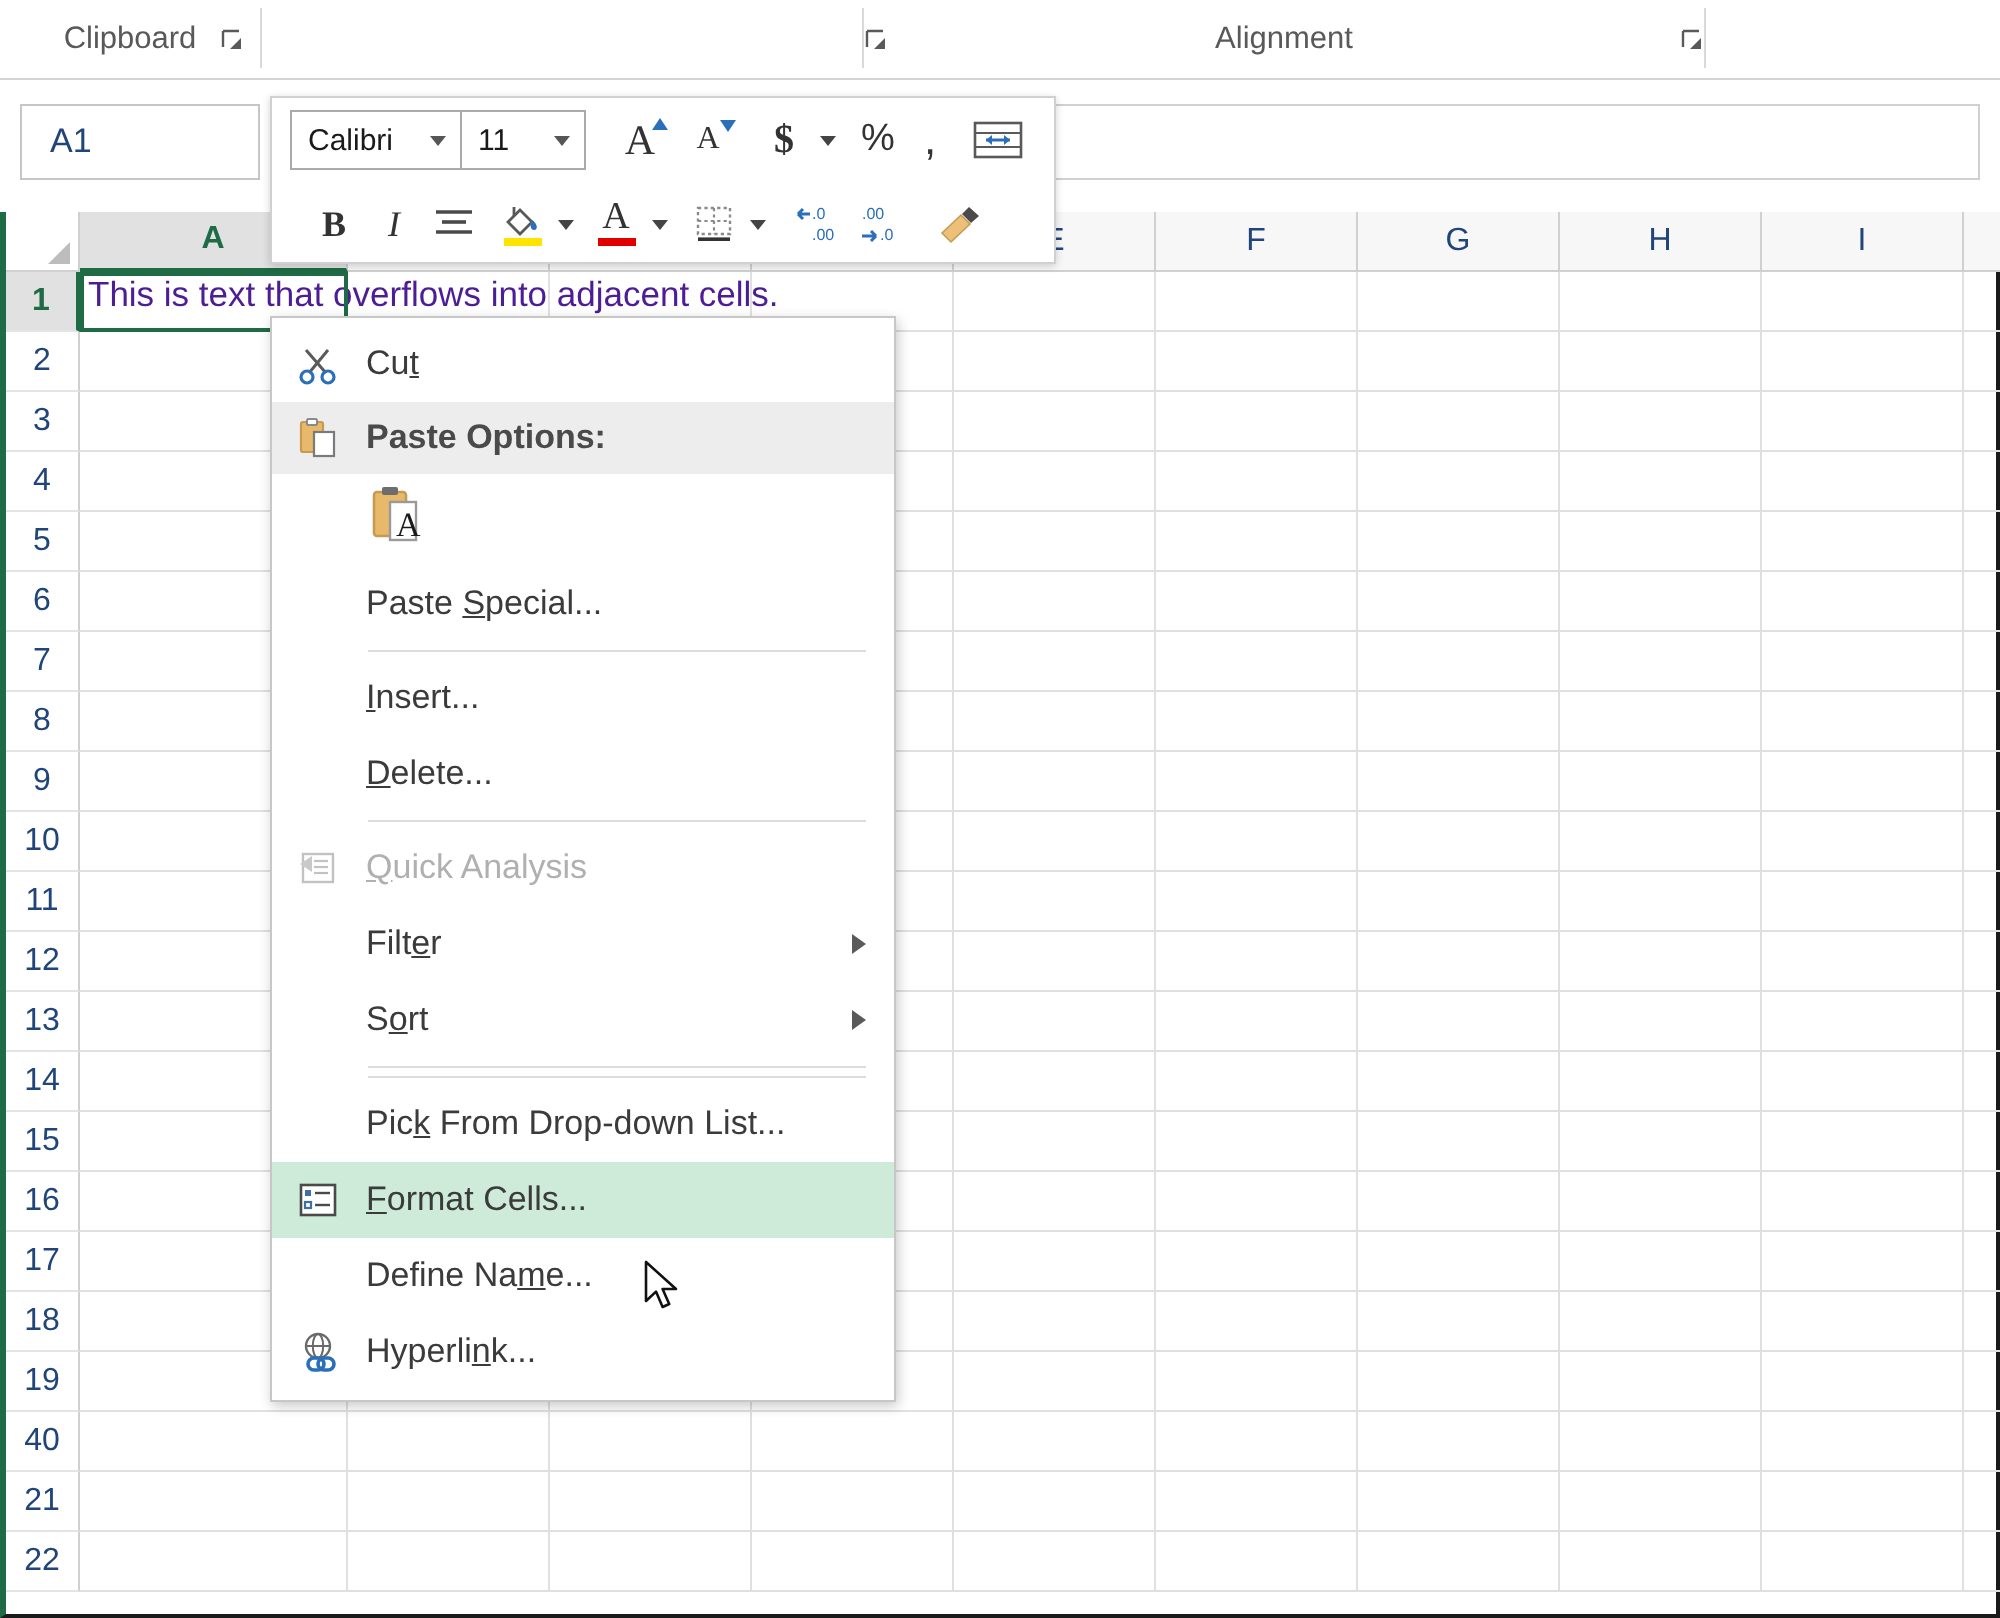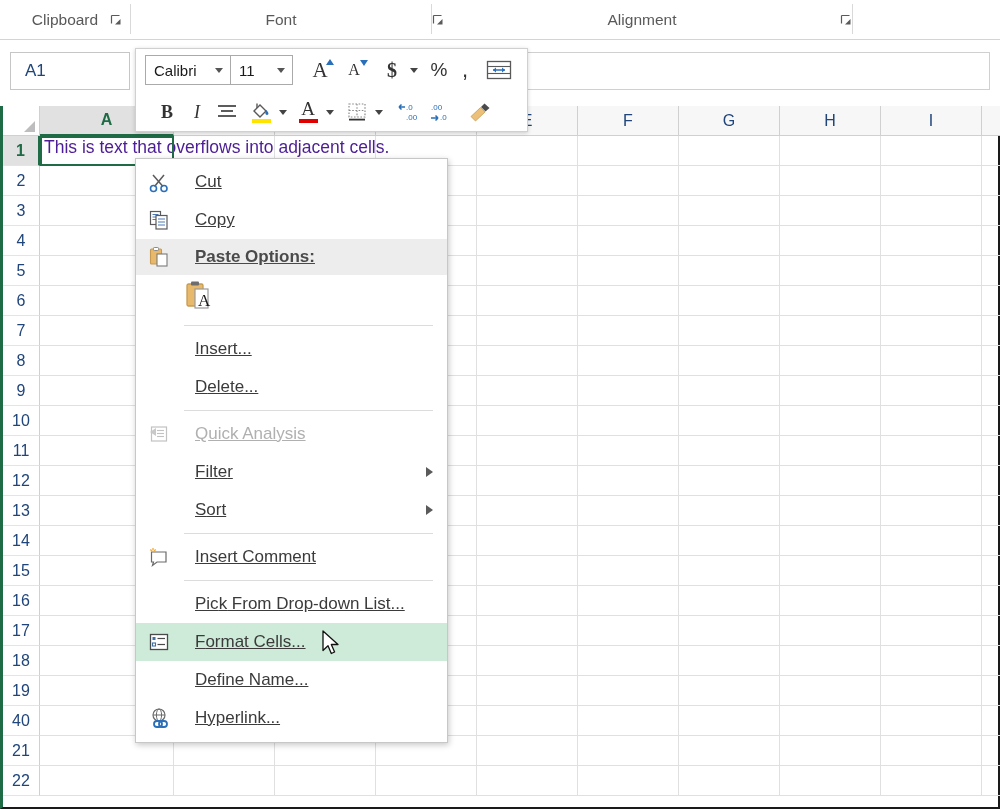--- a/index.html
+++ b/index.html
@@ -250,25 +250,24 @@
     background: #ffffff;
     border: 1px solid #c7c7c7;
     box-shadow: 1px 2px 6px rgba(0,0,0,0.22);
     z-index: 20;
     padding: 4px 0 5px 0;
   }
   .ctx-item {
     position: relative;
     height: 38px;
     display: flex; align-items: center;
-    padding-left: 59px;
+    padding-left: 47px;
     font-size: 17px;
     color: #3b3b3b;
     cursor: default;
-    text-decoration: underline;
   }
   .ctx-item.header {
     background: #ededed;
     font-weight: bold;
     color: #4a4a4a;
     height: 36px;
   }
   .ctx-item.disabled { color: #b0b0b0; }
   .ctx-item.hl { background: #cdeBd8; }
   .ctx-item .ic {
@@ -316,23 +315,20 @@
       <div class="rib-group" style="left: 0px; width: 130px;">
         <span class="rg-label">Clipboard</span>
       </div>
       <div class="dialog-launcher" style="left: 110px; top: 14px;">
         <svg width="12" height="12" viewBox="0 0 12 12">
           <path d="M1.5 1.5 L9.5 1.5 M1.5 1.5 L1.5 9.5" stroke="#5a5a5a" stroke-width="1.2" fill="none"></path>
           <path d="M5 10.5 L10.5 5 L10.5 10.5 Z" fill="#5a5a5a"></path>
         </svg>
       </div>
       <div class="rib-divider" style="left: 130px;"></div>
-      <div class="rib-group" style="left: 131px; width: 300px;">
-        <span class="rg-label">Font</span>
-      </div>
       <div class="dialog-launcher" style="left: 432px; top: 14px;">
         <svg width="12" height="12" viewBox="0 0 12 12">
           <path d="M1.5 1.5 L9.5 1.5 M1.5 1.5 L1.5 9.5" stroke="#5a5a5a" stroke-width="1.2" fill="none"></path>
           <path d="M5 10.5 L10.5 5 L10.5 10.5 Z" fill="#5a5a5a"></path>
         </svg>
       </div>
       <div class="rib-divider" style="left: 431px;"></div>
       <div class="rib-group" style="left: 432px; width: 420px;">
         <span class="rg-label">Alignment</span>
       </div>
@@ -751,52 +747,40 @@
         <span class="ic">
           <svg width="22" height="22" viewBox="0 0 22 22">
             <line x1="5" y1="4" x2="15" y2="15.5" stroke="#5a5a5a" stroke-width="1.5"></line>
             <line x1="16" y1="4" x2="6.5" y2="15.5" stroke="#5a5a5a" stroke-width="1.5"></line>
             <circle cx="5.5" cy="17.5" r="3" fill="none" stroke="#2a6fba" stroke-width="1.6"></circle>
             <circle cx="16" cy="17.5" r="3" fill="none" stroke="#2a6fba" stroke-width="1.6"></circle>
           </svg>
         </span>
         <span>Cu<span class="u">t</span></span>
       </div>
-      <div class="ctx-item">
-        <span class="ic">
-          <svg width="22" height="22" viewBox="0 0 22 22">
-            <rect x="2.5" y="2.5" width="10" height="13" fill="#ffffff" stroke="#5a5a5a" stroke-width="1.2"></rect>
-            <line x1="4.5" y1="5.5" x2="10.5" y2="5.5" stroke="#4a78b8" stroke-width="1"></line>
-            <line x1="4.5" y1="8" x2="10.5" y2="8" stroke="#4a78b8" stroke-width="1"></line>
-            <line x1="4.5" y1="10.5" x2="10.5" y2="10.5" stroke="#4a78b8" stroke-width="1"></line>
-            <rect x="8" y="6.5" width="11" height="13.5" fill="#ffffff" stroke="#5a5a5a" stroke-width="1.2"></rect>
-            <line x1="10" y1="10" x2="17" y2="10" stroke="#4a78b8" stroke-width="1"></line>
-            <line x1="10" y1="13" x2="17" y2="13" stroke="#4a78b8" stroke-width="1"></line>
-            <line x1="10" y1="16" x2="17" y2="16" stroke="#4a78b8" stroke-width="1"></line>
-          </svg>
-        </span>
-        <span><span class="u">C</span>opy</span>
-      </div>
       <div class="ctx-item header">
         <span class="ic">
           <svg width="22" height="22" viewBox="0 0 22 22">
             <rect x="2.5" y="3" width="11" height="15" rx="1" fill="#e8b96a" stroke="#c79a52" stroke-width="1.1"></rect>
             <rect x="5.5" y="1.5" width="5" height="3" rx="0.8" fill="#ffffff" stroke="#8a8a8a" stroke-width="1"></rect>
             <rect x="9" y="8" width="10" height="12" fill="#ffffff" stroke="#7a7a7a" stroke-width="1.1"></rect>
           </svg>
         </span>
         <span>Paste Options:</span>
       </div>
       <div class="ctx-paste-row">
         <div title="Keep Text Only"><svg width="34" height="34" viewBox="0 0 34 34">
             <rect x="3" y="5" width="16" height="22" rx="1.5" fill="#e8b96a" stroke="#c79a52" stroke-width="1.3"></rect>
             <rect x="7" y="2.5" width="8" height="4" rx="1" fill="#6d6d6d"></rect>
             <rect x="11" y="10" width="13" height="19" fill="#ffffff" stroke="#9a9a9a" stroke-width="1.2"></rect>
             <text x="14" y="27" font-size="17" fill="#1a1a1a" font-family="Liberation Serif, serif">A</text>
           </svg></div>
+      </div>
+      <div class="ctx-item">
+        <span>Paste <span class="u">S</span>pecial...</span>
       </div>
       <div class="ctx-sep"></div>
       <div class="ctx-item">
         <span><span class="u">I</span>nsert...</span>
       </div>
       <div class="ctx-item">
         <span><span class="u">D</span>elete...</span>
       </div>
       <div class="ctx-sep"></div>
       <div class="ctx-item disabled">
@@ -813,33 +797,20 @@
       </div>
       <div class="ctx-item">
         <span>Filt<span class="u">e</span>r</span>
         <span class="submenu-arrow"></span>
       </div>
       <div class="ctx-item">
         <span>S<span class="u">o</span>rt</span>
         <span class="submenu-arrow"></span>
       </div>
       <div class="ctx-sep"></div>
-      <div class="ctx-item">
-        <span class="ic">
-          <svg width="22" height="22" viewBox="0 0 22 22">
-            <path d="M3.5 6 L18 6 L18 16 L9 16 L4.5 19.5 L5.5 16 L3.5 16 Z" fill="#ffffff" stroke="#6a6a6a" stroke-width="1.2"></path>
-            <g stroke="#f0a830" stroke-width="1.3">
-              <line x1="5" y1="2" x2="5" y2="4.6"></line>
-              <line x1="2.2" y1="3.6" x2="4" y2="4.8"></line>
-              <line x1="7.8" y1="3.6" x2="6" y2="4.8"></line>
-            </g>
-          </svg>
-        </span>
-        <span>Insert Co<span class="u">m</span>ment</span>
-      </div>
       <div class="ctx-sep"></div>
       <div class="ctx-item">
         <span>Pic<span class="u">k</span> From Drop-down List...</span>
       </div>
       <div class="ctx-item hl">
         <span class="ic">
           <svg width="22" height="22" viewBox="0 0 22 22">
             <rect x="2.5" y="3.5" width="17" height="15" fill="#ffffff" stroke="#4a4a4a" stroke-width="1.3"></rect>
             <rect x="4.5" y="6" width="3" height="3" fill="#3d6fa8"></rect>
             <rect x="4.5" y="12" width="3" height="3" fill="none" stroke="#3d6fa8" stroke-width="1.1"></rect>

